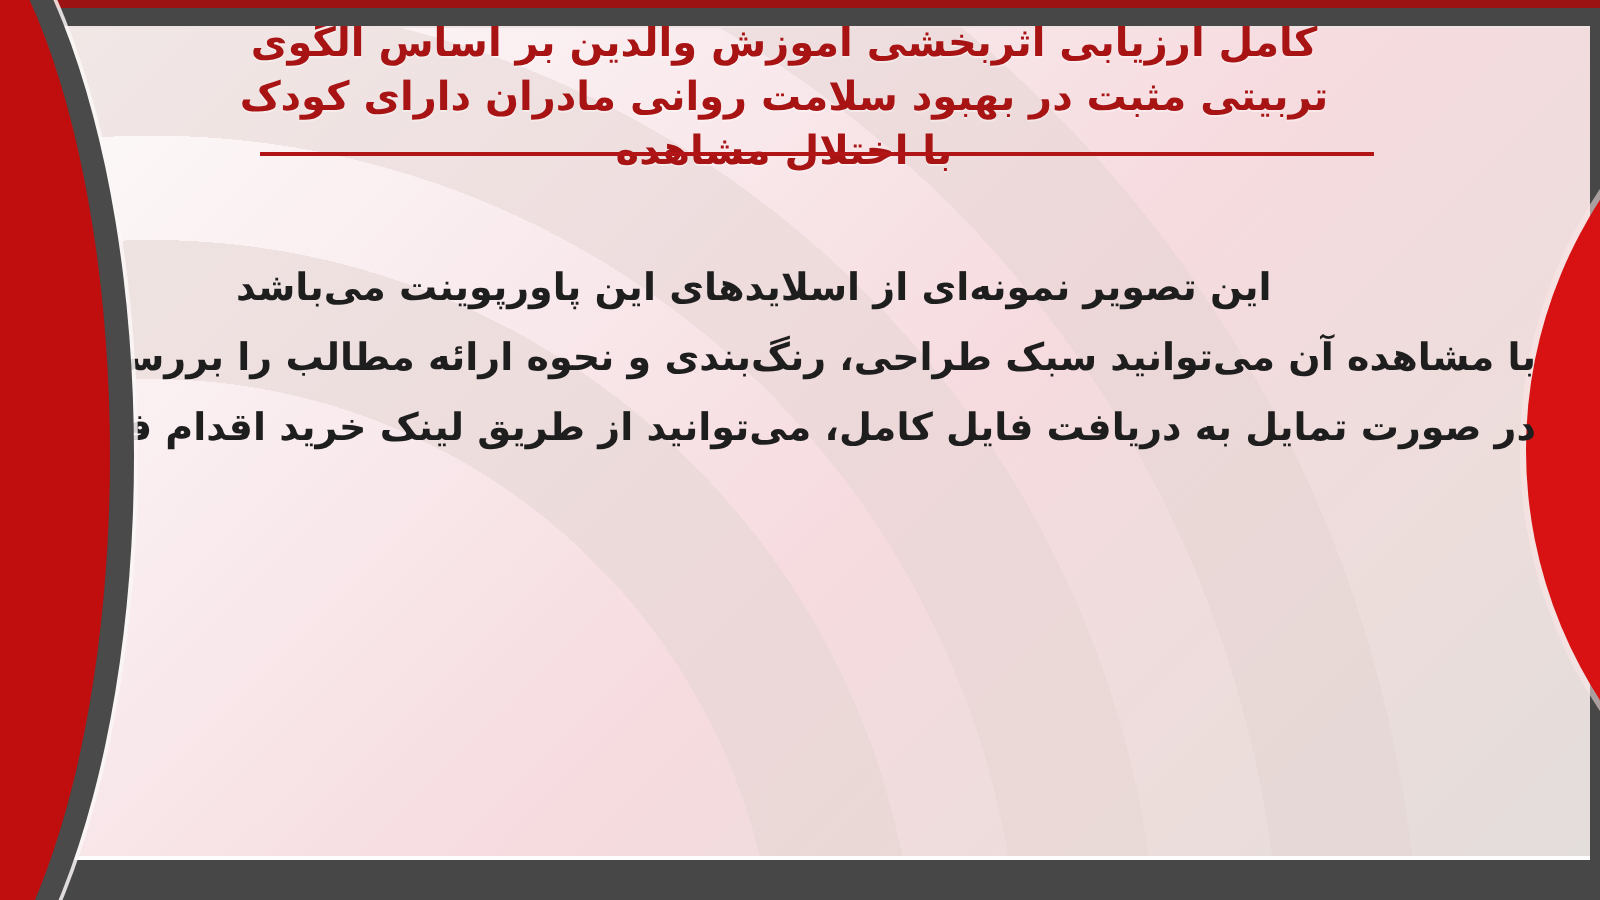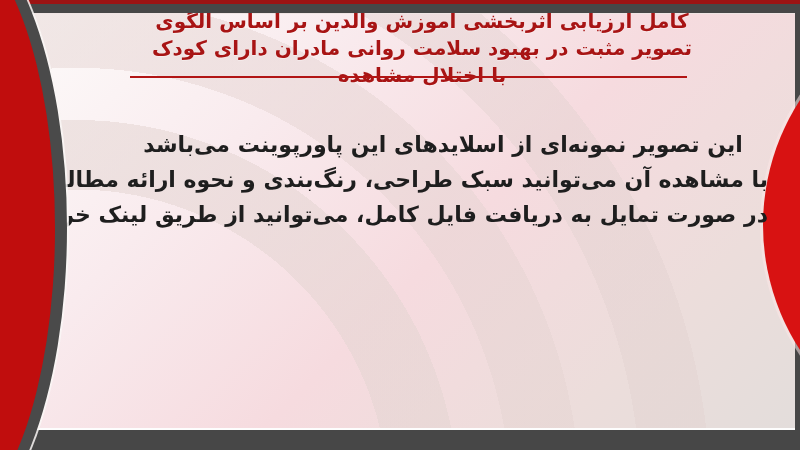--- a/index.html
+++ b/index.html
@@ -48,58 +48,58 @@
   
   .right-circle{
     position:absolute;left:763px;top:-5px;width:460px;height:460px;
     background:#d81212;
     border-radius:50%;
     box-shadow:0 0 0 3px rgba(252,230,230,.55);
     z-index:3;
   }
   
   .title-block{
-    position:absolute;left:122px;top:8px;width:600px;
+    position:absolute;left:92px;top:8px;width:600px;
     text-align:center;
     color:#a81414;
     font-size:20px;font-weight:bold;line-height:27px;
     z-index:4;
     text-shadow:0 1px 0 rgba(255,255,255,.35);
     white-space:nowrap;
   }
   .title-underline{
     position:absolute;left:130px;top:76px;width:557px;height:2px;
     background:#b21515;z-index:4;
   }
   
   .body-block{
     position:absolute;right:32px;top:127px;width:650px;
-    text-align:center;
+    text-align:left;
     color:#1e1e1e;
-    font-size:22px;font-weight:600;line-height:35px;
+    font-size:19px;font-weight:600;line-height:35px;
     z-index:4;
     white-space:nowrap;
   }
 </style>
 </head>
 <body>
 
 <div class="slide">
 
   <div class="content-area"></div>
 
   <div class="top-bar"></div>
   <div class="top-red-strip"></div>
 
   <div class="left-ellipse"></div>
   <div class="right-circle"></div>
 
   <div class="title-block" dir="rtl">
     <div>کامل ارزیابی اثربخشی آموزش والدین بر اساس الگوی</div>
-    <div>تصویر مثبت در بهبود سلامت روانی مادران دارای کودک</div>
+    <div>تربیتی مثبت در بهبود سلامت روانی مادران دارای کودک</div>
     <div>با اختلال مشاهده</div>
   </div>
   <div class="title-underline"></div>
 
   <div class="body-block" dir="rtl">
     <div>این تصویر نمونه‌ای از اسلایدهای این پاورپوینت می‌باشد</div>
     <div>با مشاهده آن می‌توانید سبک طراحی، رنگ‌بندی و نحوه ارائه مطالب را بررسی نمایید</div>
     <div>در صورت تمایل به دریافت فایل کامل، می‌توانید از طریق لینک خرید اقدام فرمایید</div>
   </div>
 

